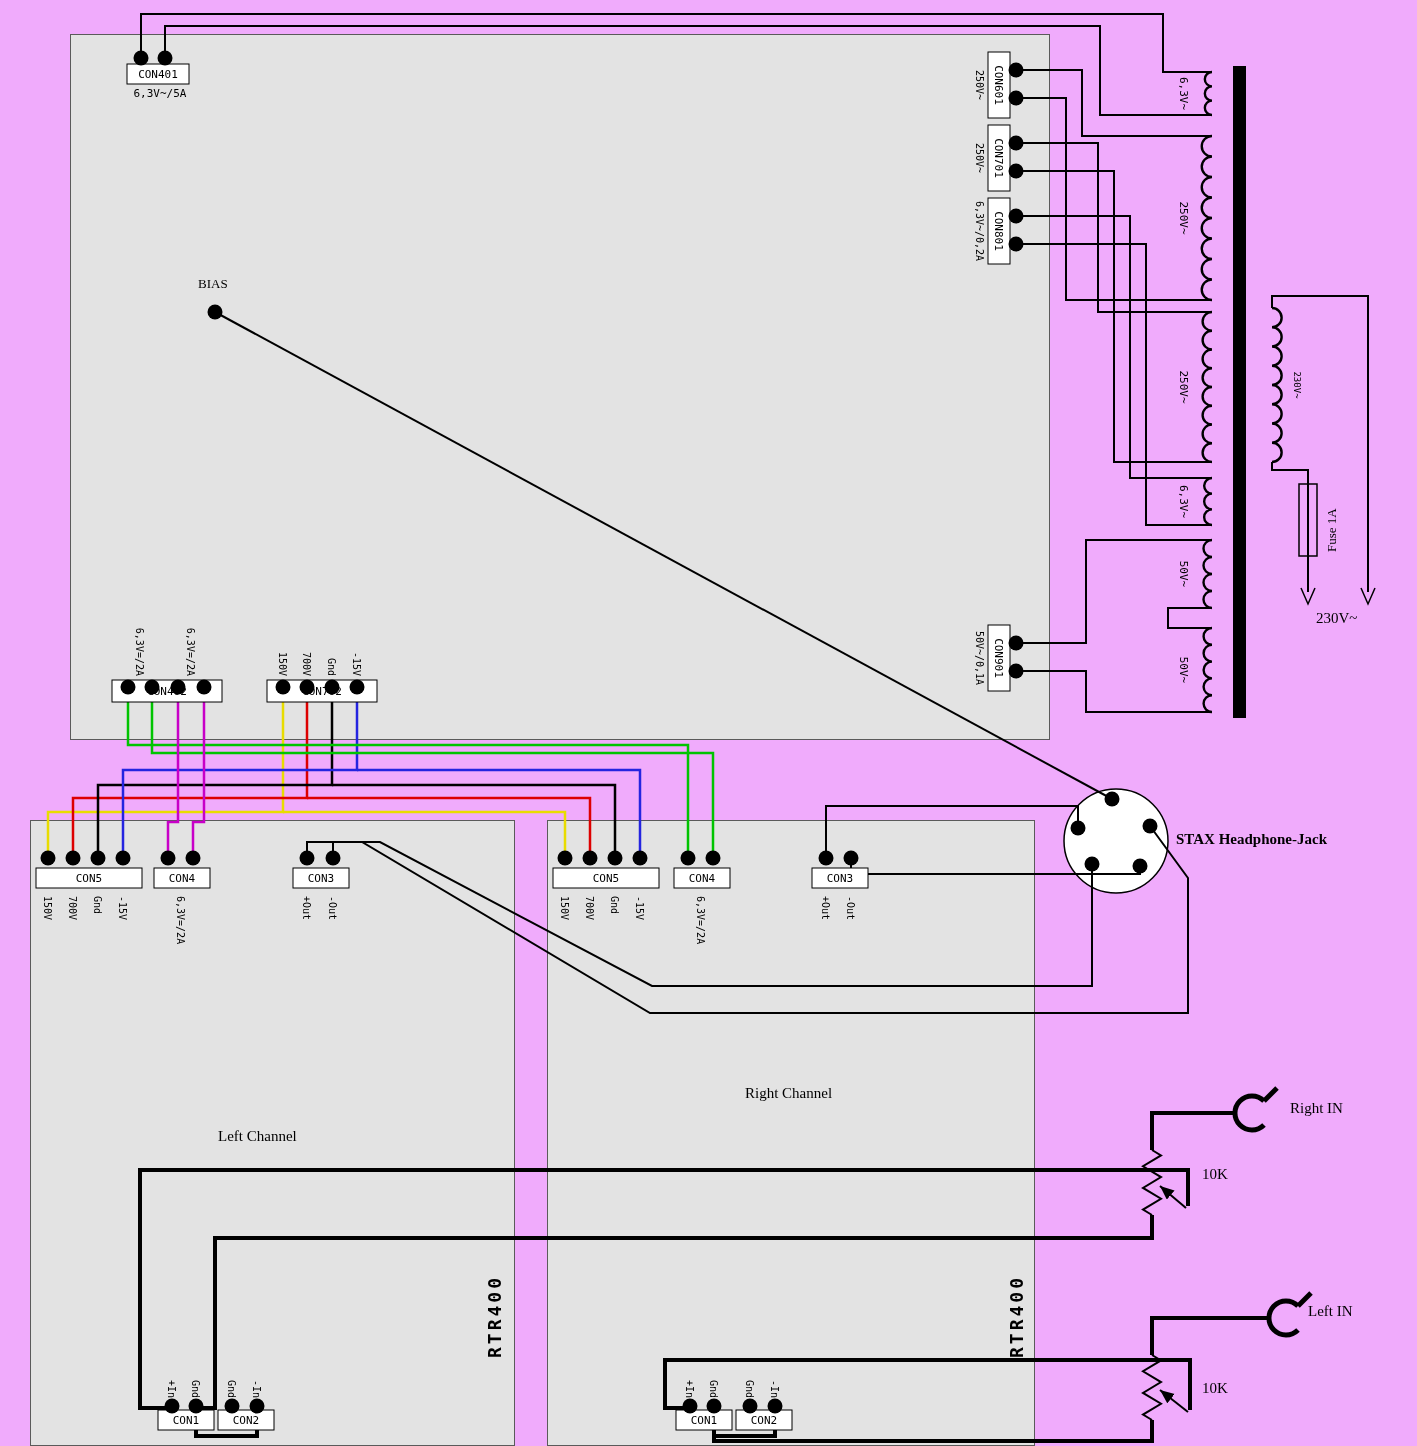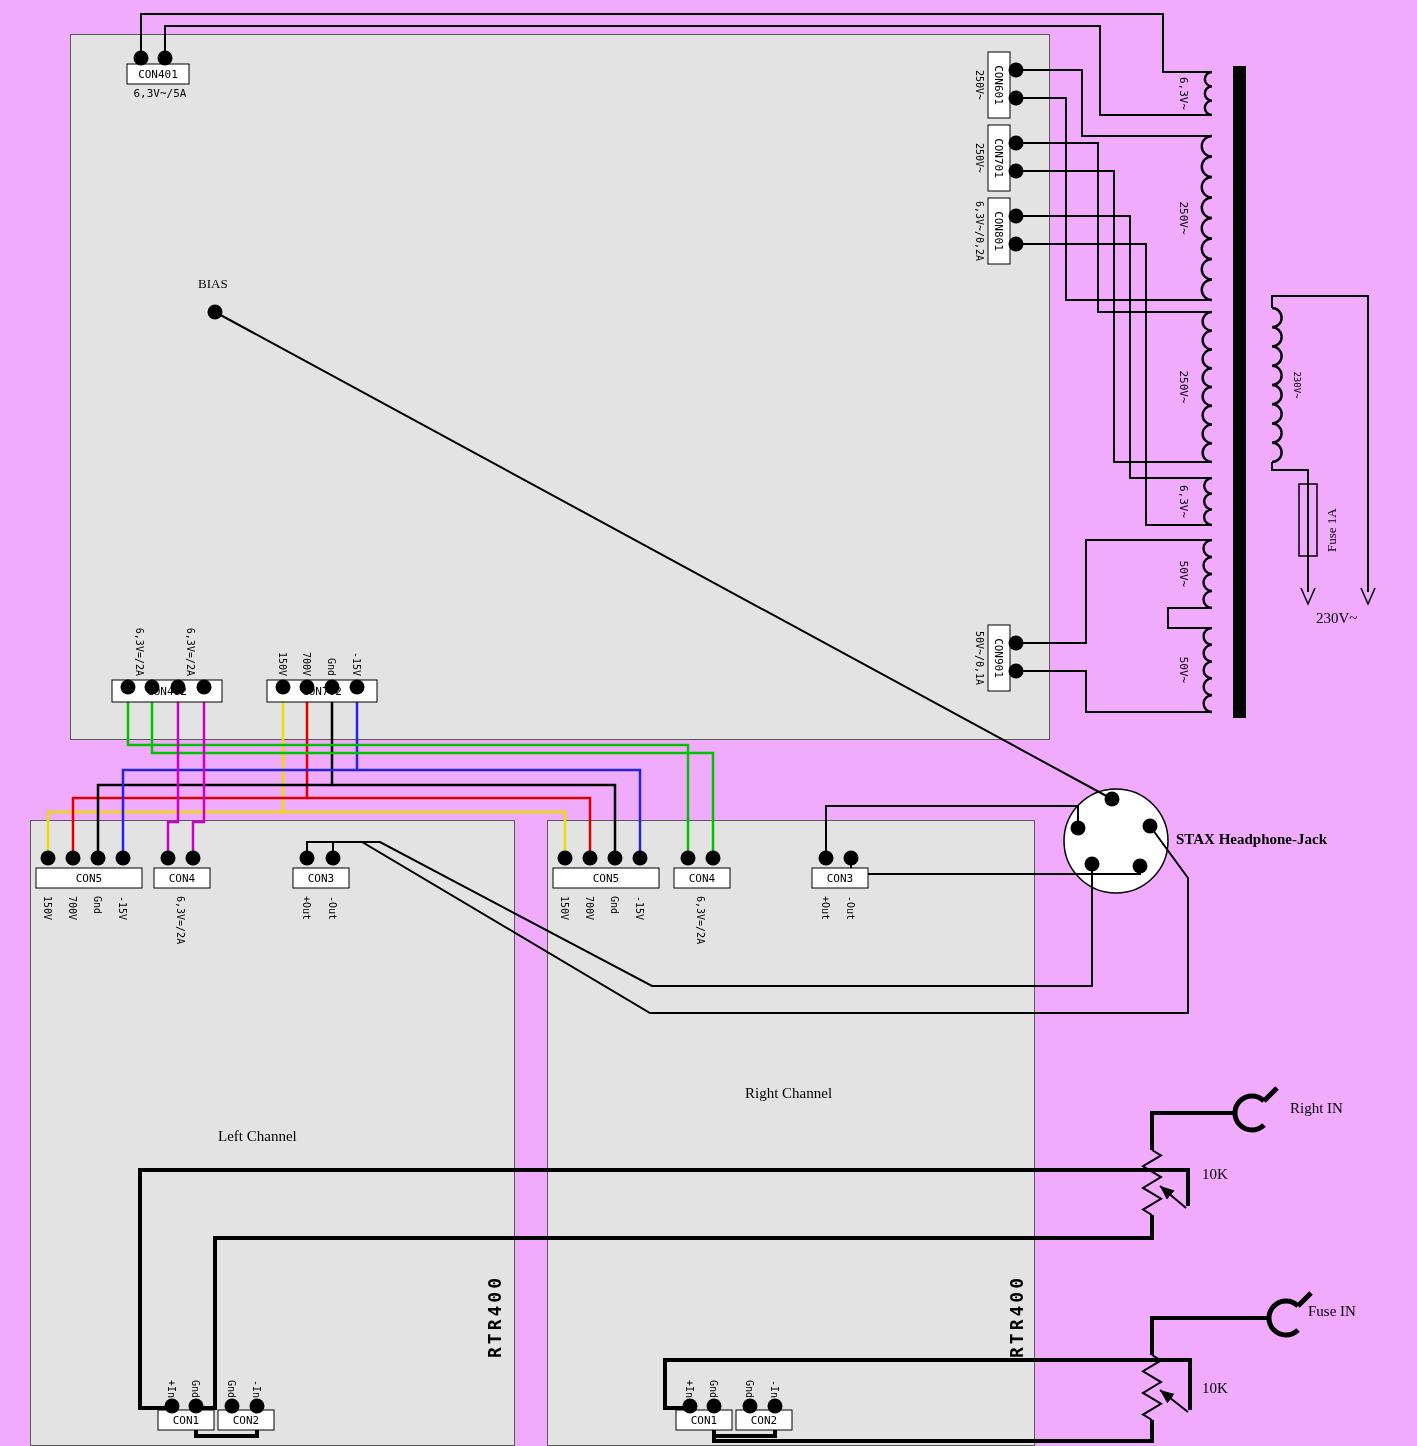--- a/index.html
+++ b/index.html
@@ -215,19 +215,19 @@
       </g>
   </svg>
 
   <div class="lbl" style="left:198px;top:276px;font-size:13px;text-align:right;">BIAS</div>
   <div class="lbl" style="left:218px;top:1128px;text-align:right;">Left Channel</div>
   <div class="lbl" style="left:745px;top:1085px;">Right Channel</div>
   <div class="lbl rtr vlabel" style="left:484px;top:1358px;">RTR400</div>
   <div class="lbl rtr vlabel" style="left:1006px;top:1358px;">RTR400</div>
   <div class="lbl bold" style="left:1176px;top:831px;">STAX Headphone-Jack</div>
   <div class="lbl" style="left:1290px;top:1100px;">Right IN</div>
-  <div class="lbl" style="left:1308px;top:1303px;">Fuse IN</div>
+  <div class="lbl" style="left:1308px;top:1303px;">Left IN</div>
   <div class="lbl" style="left:1202px;top:1166px;">10K</div>
   <div class="lbl" style="left:1202px;top:1380px;">10K</div>
   <div class="lbl vlabel" style="left:1324px;top:552px;font-size:13px;">Fuse 1A</div>
   <div class="lbl" style="left:1316px;top:610px;">230V~</div>
 
 </div>
 
 </body></html>

